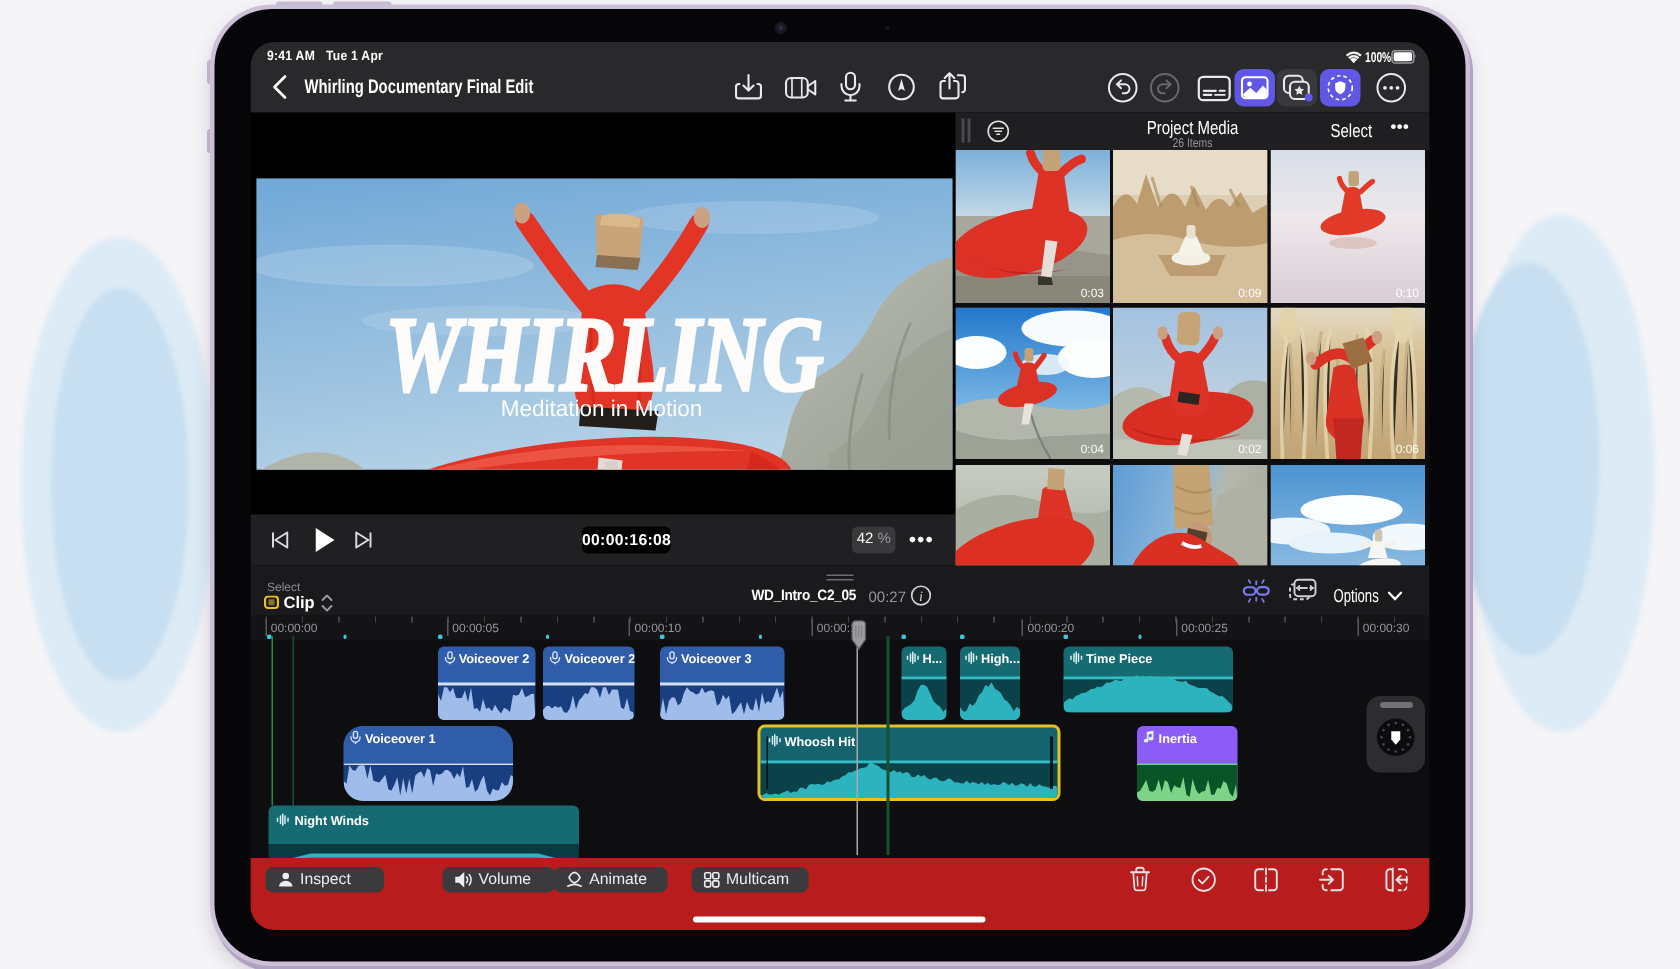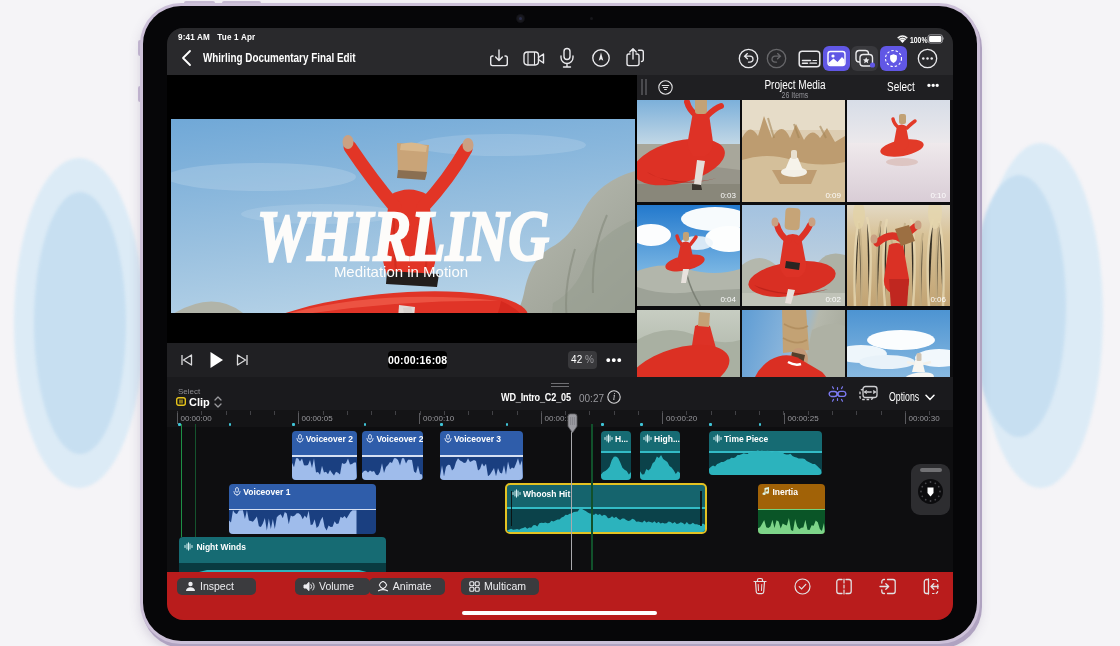--- a/index.html
+++ b/index.html
@@ -46,21 +46,21 @@
 .clip { position:absolute; border-radius:4px; overflow:hidden; }
 .cliplabel { position:absolute; left:5px; top:3px; font-size:8.5px; color:#fff; font-weight:bold; white-space:nowrap; }
 
 .btn { position:absolute; top:5.5px; height:17px; background:#3b3b3e; border-radius:5px;
   color:#ededf0; font-size:10.5px; display:flex; align-items:center; padding:0 8px; gap:4px; }
 
 .bluec { background:linear-gradient(#2f5daa 0%, #2f5daa 50%, #1a3f80 50%, #1a3f80 100%); }
 .wv { position:absolute; left:0; bottom:0; }
 .vline { position:absolute; left:0; width:100%; height:1.5px; background:#dfe8f8; opacity:0.95; }
 .tealc { background:#166b73; }
-.greenc { background:#a16207; }
+.greenc { background:#8b5cf6; }
 .dot { position:absolute; top:395px; width:2.5px; height:2.5px; border-radius:1px; background:#3fc3d6; }
 
 .cell { position:absolute; overflow:hidden; background:#444; }
 .stamp { position:absolute; right:4px; bottom:2px; font-size:8px; color:#fff; opacity:0.95; }
 </style>
 </head>
 <body>
 
 <div class="blob" style="left:14px; top:158px; width:130px; height:330px; background:#dcebf6; filter:blur(1.5px);"></div>
 <div class="blob" style="left:34px; top:192px; width:92px; height:262px; background:#c7dff1; filter:blur(1.5px);"></div>
@@ -512,21 +512,21 @@
     <svg class="icon" style="left:758px; top:17px;" width="10" height="7" viewBox="0 0 10 7" fill="none" stroke="#fff" stroke-width="1.5" stroke-linecap="round">
       <path d="M1 1.2 L5 5.4 L9 1.2"></path>
     </svg>
   </div>
   <div id="ruler">
     <div class="ticks"></div>
     <div class="rlabel" style="left:13.5px;">00:00:00</div>
     <div class="rlabel" style="left:134.5px;">00:00:05</div>
     <div class="rlabel" style="left:256px;">00:00:10</div>
     <div class="rlabel" style="left:377.5px;">00:00:15</div>
-    <div class="rlabel" style="left:499px;">00:00:20</div>
+    <div class="rlabel" style="left:518px;">00:00:20</div>
     <div class="rlabel" style="left:620.5px;">00:00:25</div>
     <div class="rlabel" style="left:741.5px;">00:00:30</div>
   </div>
   <div id="tracks">
 
     <div class="clip bluec" style="left:124.8px; top:4px; width:65px; height:49px;">
       <svg class="icon" style="left:4px; top:3px;" width="8" height="9" viewBox="0 0 8 9" fill="none" stroke="#dfe6f6" stroke-width="0.9">
             <rect x="2.6" y="0.6" width="2.8" height="4.6" rx="1.4"></rect>
             <path d="M1 4 v0.8 a3 3 0 0 0 6 0 V4 M4 7.8 V9"></path>
           </svg>
@@ -586,21 +586,21 @@
             <path d="M1 3.5 v2 M3 2 v5 M4.5 0.8 v7.4 M6 2 v5 M8 3.5 v2"></path>
           </svg>
       <div class="cliplabel" style="left:15px;">Time Piece</div>
       <div class="vline" style="top:20px; background:#35c0ca;"></div>
       <div class="abs" style="left:0; top:21.5px; width:113px; height:27.5px; background:#0b424a;"></div>
       <svg class="wv" width="113" height="26" viewBox="0 0 111 26" preserveAspectRatio="none">
             <path fill="#2cb3bd" d="M0 26 L0 19.7 L2 17.8 L4 16.5 L6 17.4 L8 14.9 L10 14.3 L12 13.0 L14 13.0 L16 11.9 L18 10.4 L20 10.2 L22 8.8 L24 9.1 L26 8.3 L28 6.0 L30 6.1 L32 5.3 L34 4.2 L36 4.7 L38 5.1 L40 2.8 L42 2.9 L44 2.5 L46 2.3 L48 1.2 L50 2.6 L52 1.5 L54 2.4 L56 1.9 L58 1.7 L60 2.7 L62 3.4 L64 2.6 L66 2.2 L68 2.8 L70 3.5 L72 3.3 L74 4.9 L76 5.4 L78 5.5 L80 4.8 L82 7.0 L84 7.9 L86 8.6 L88 9.5 L90 9.6 L92 9.6 L94 9.9 L96 12.0 L98 12.9 L100 14.1 L102 15.1 L104 15.0 L106 16.8 L108 18.8 L110 20.7 L111 26 Z"></path>
           </svg>
     </div>
 
-    <div class="clip bluec" style="left:62.3px; top:57px; width:147px; height:50px;">
+    <div class="clip bluec" style="left:62.3px; top:57px; width:113px; height:50px;border-radius:13px;">
       <svg class="icon" style="left:4px; top:3px;" width="8" height="9" viewBox="0 0 8 9" fill="none" stroke="#dfe6f6" stroke-width="0.9">
             <rect x="2.6" y="0.6" width="2.8" height="4.6" rx="1.4"></rect>
             <path d="M1 4 v0.8 a3 3 0 0 0 6 0 V4 M4 7.8 V9"></path>
           </svg>
       <div class="cliplabel" style="left:14px;">Voiceover 1</div>
       <div class="vline" style="top:24.5px;"></div>
       <svg class="wv" width="127.5" height="24" viewBox="0 0 128 24" preserveAspectRatio="none">
             <path fill="#9fbceb" d="M0 24 L0 10.5 L2 12.5 L4 0.2 L6 3.3 L8 3.9 L10 0.5 L12 0.2 L14 0.2 L16 9.1 L18 0.2 L20 10.5 L22 11.1 L24 11.7 L26 9.2 L28 6.5 L30 16.2 L32 17.1 L34 13.4 L36 8.1 L38 20.4 L40 8.6 L42 19.1 L44 9.0 L46 19.0 L48 7.2 L50 5.2 L52 4.3 L54 8.3 L56 2.1 L58 3.5 L60 14.2 L62 5.6 L64 6.5 L66 5.6 L68 3.3 L70 3.3 L72 5.1 L74 9.3 L76 5.4 L78 8.1 L80 0.7 L82 15.1 L84 14.6 L86 9.3 L88 18.0 L90 16.0 L92 10.3 L94 6.8 L96 17.0 L98 20.4 L100 15.6 L102 16.9 L104 16.8 L106 11.3 L108 13.9 L110 13.4 L112 6.7 L114 8.0 L116 5.9 L118 8.4 L120 5.2 L122 1.9 L124 0.2 L126 0.2 L128 0.2 L128 24 Z"></path>
           </svg>
     </div>

